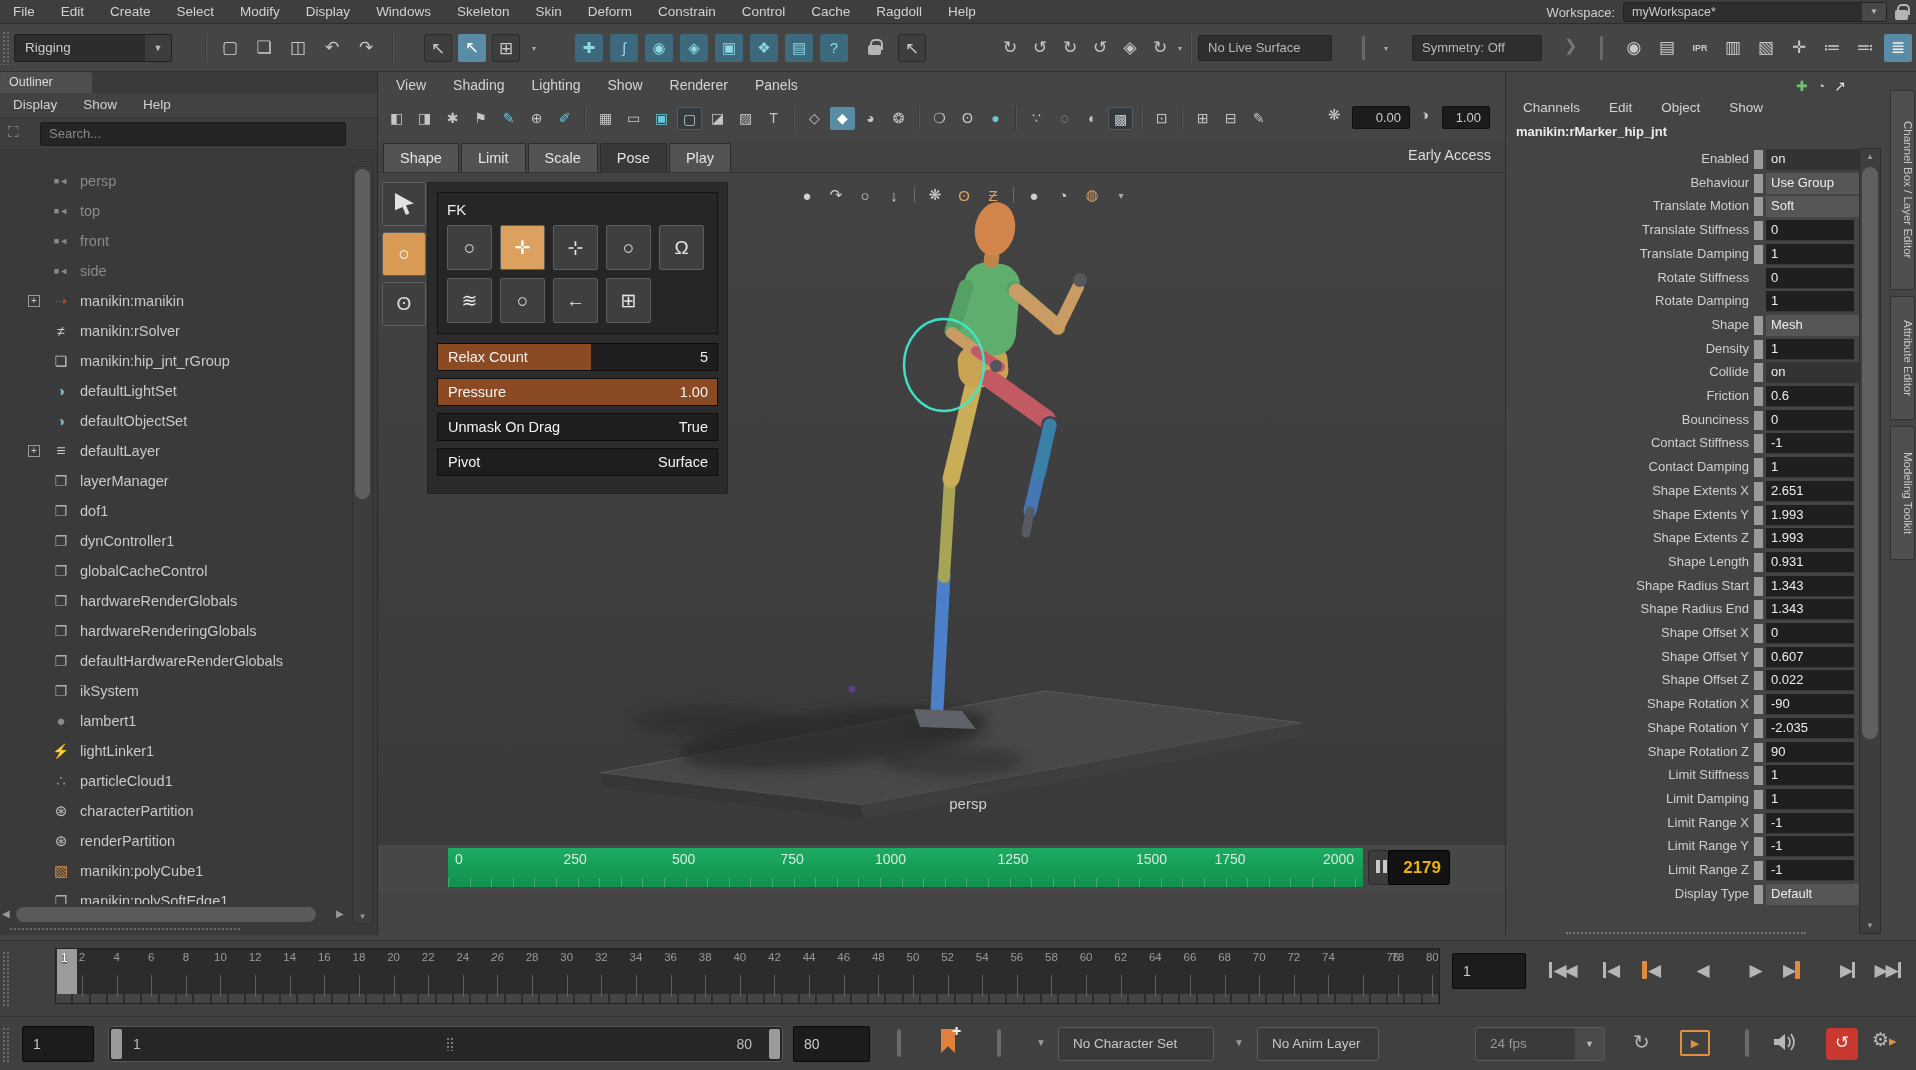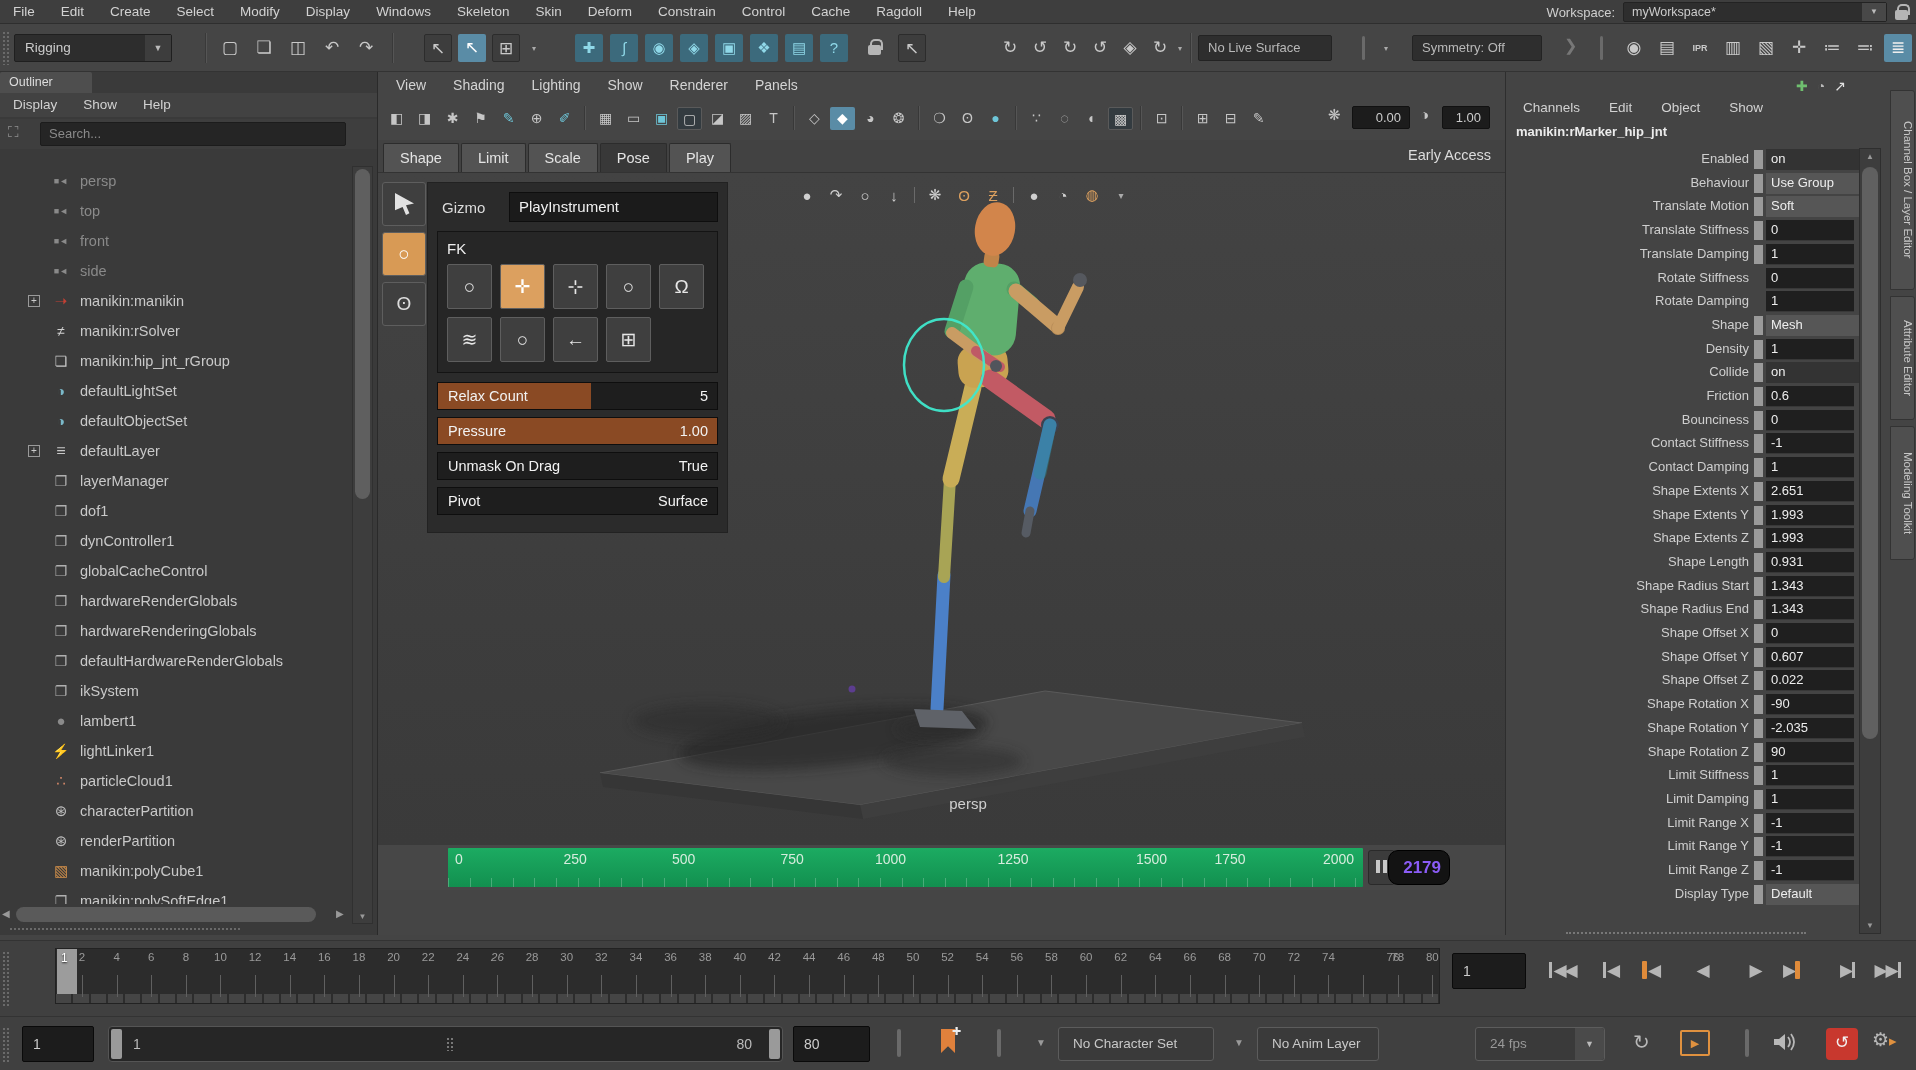--- a/index.html
+++ b/index.html
@@ -101,21 +101,21 @@
   .tool-row .val { position:absolute; right:9px; top:0; color:#f2f2f2; }
   .tool-row.halfbrown .lbl { width:55%; background:#8a4a24; }
   .tool-row.fullbrown { background:#8a4a24; }
 
   
   #rg-timeline { position:absolute; left:378px; top:845px; width:1127px; height:45px; background:#474747; }
   #rg-green { position:absolute; left:70px; top:3px; width:915px; height:39px; background:linear-gradient(#1cab62,#12904f); border-radius:1px; }
   .rg-lab { position:absolute; top:3px; font-size:14px; color:#d6ecdd; transform:translateX(0); }
   #rg-ticks { position:absolute; left:0; bottom:0; width:100%; height:9px; background-image:repeating-linear-gradient(90deg, rgba(220,240,228,.45) 0 1px, transparent 1px 21.6px); opacity:.6; }
   .rg-btn { position:absolute; top:5px; width:27px; height:35px; background:#3c3c3c; border:1px solid #2a2a2a; border-radius:3px; text-align:center; line-height:33px; color:#c8c8c8; }
-  #rg-frame { position:absolute; left:1010px; top:5px; width:62px; height:35px; background:#131313; border:1px solid #000; border-radius:10px; color:#8b5cf6; font-size:17px; font-weight:bold; text-align:right; line-height:33px; padding-right:8px; }
+  #rg-frame { position:absolute; left:1010px; top:5px; width:62px; height:35px; background:#131313; border:1px solid #000; border-radius:3px; color:#eab308; font-size:17px; font-weight:bold; text-align:right; line-height:33px; padding-right:8px; }
   .pausebars { display:inline-block; }
   .pausebars span { display:inline-block; width:4px; height:13px; background:#c8c8c8; margin:0 1.5px; }
   #fps-row { position:absolute; left:378px; top:890px; width:1127px; height:45px; background:#262626; border-top:1px solid #1a1a1a; }
   .fps-sq { position:absolute; top:16px; width:13px; height:13px; background:#6f6f6f; border:1px solid #8a8a8a; border-radius:2px; }
   #fps-text { position:absolute; left:1030px; top:13px; font-size:15px; font-weight:bold; color:#d8d8d8; }
 
   
   #channelbox { position:absolute; left:1505px; top:72px; width:383px; height:863px; background:#444; border-left:1px solid #2e2e2e; }
   #cb-topicons { position:absolute; right:42px; top:6px; display:flex; gap:9px; }
   .cb-tico { font-size:14px; }
@@ -506,24 +506,20 @@
           <div class="hud-ico small">▾</div>
         </div>
       <div id="tool-strip">
           <div class="strip-btn">
             <div class="cursor-shape"></div>
           </div>
           <div class="strip-btn orange">○</div>
           <div class="strip-btn">ʘ</div>
         </div>
       <div id="tool-panel">
-        <div id="gizmo-row">
-          <span id="gizmo-label">Gizmo</span>
-          <div id="gizmo-value">PlayInstrument</div>
-        </div>
         <div id="fk-box">
           <div id="fk-label">FK</div>
           <div class="fk-row" id="fk-row1">
               <div class="fk-btn">○</div>
               <div class="fk-btn active">✛</div>
               <div class="fk-btn">⊹</div>
               <div class="fk-btn">○</div>
               <div class="fk-btn">Ω</div>
             </div>
           <div class="fk-row" id="fk-row2" style="margin-bottom:0">

